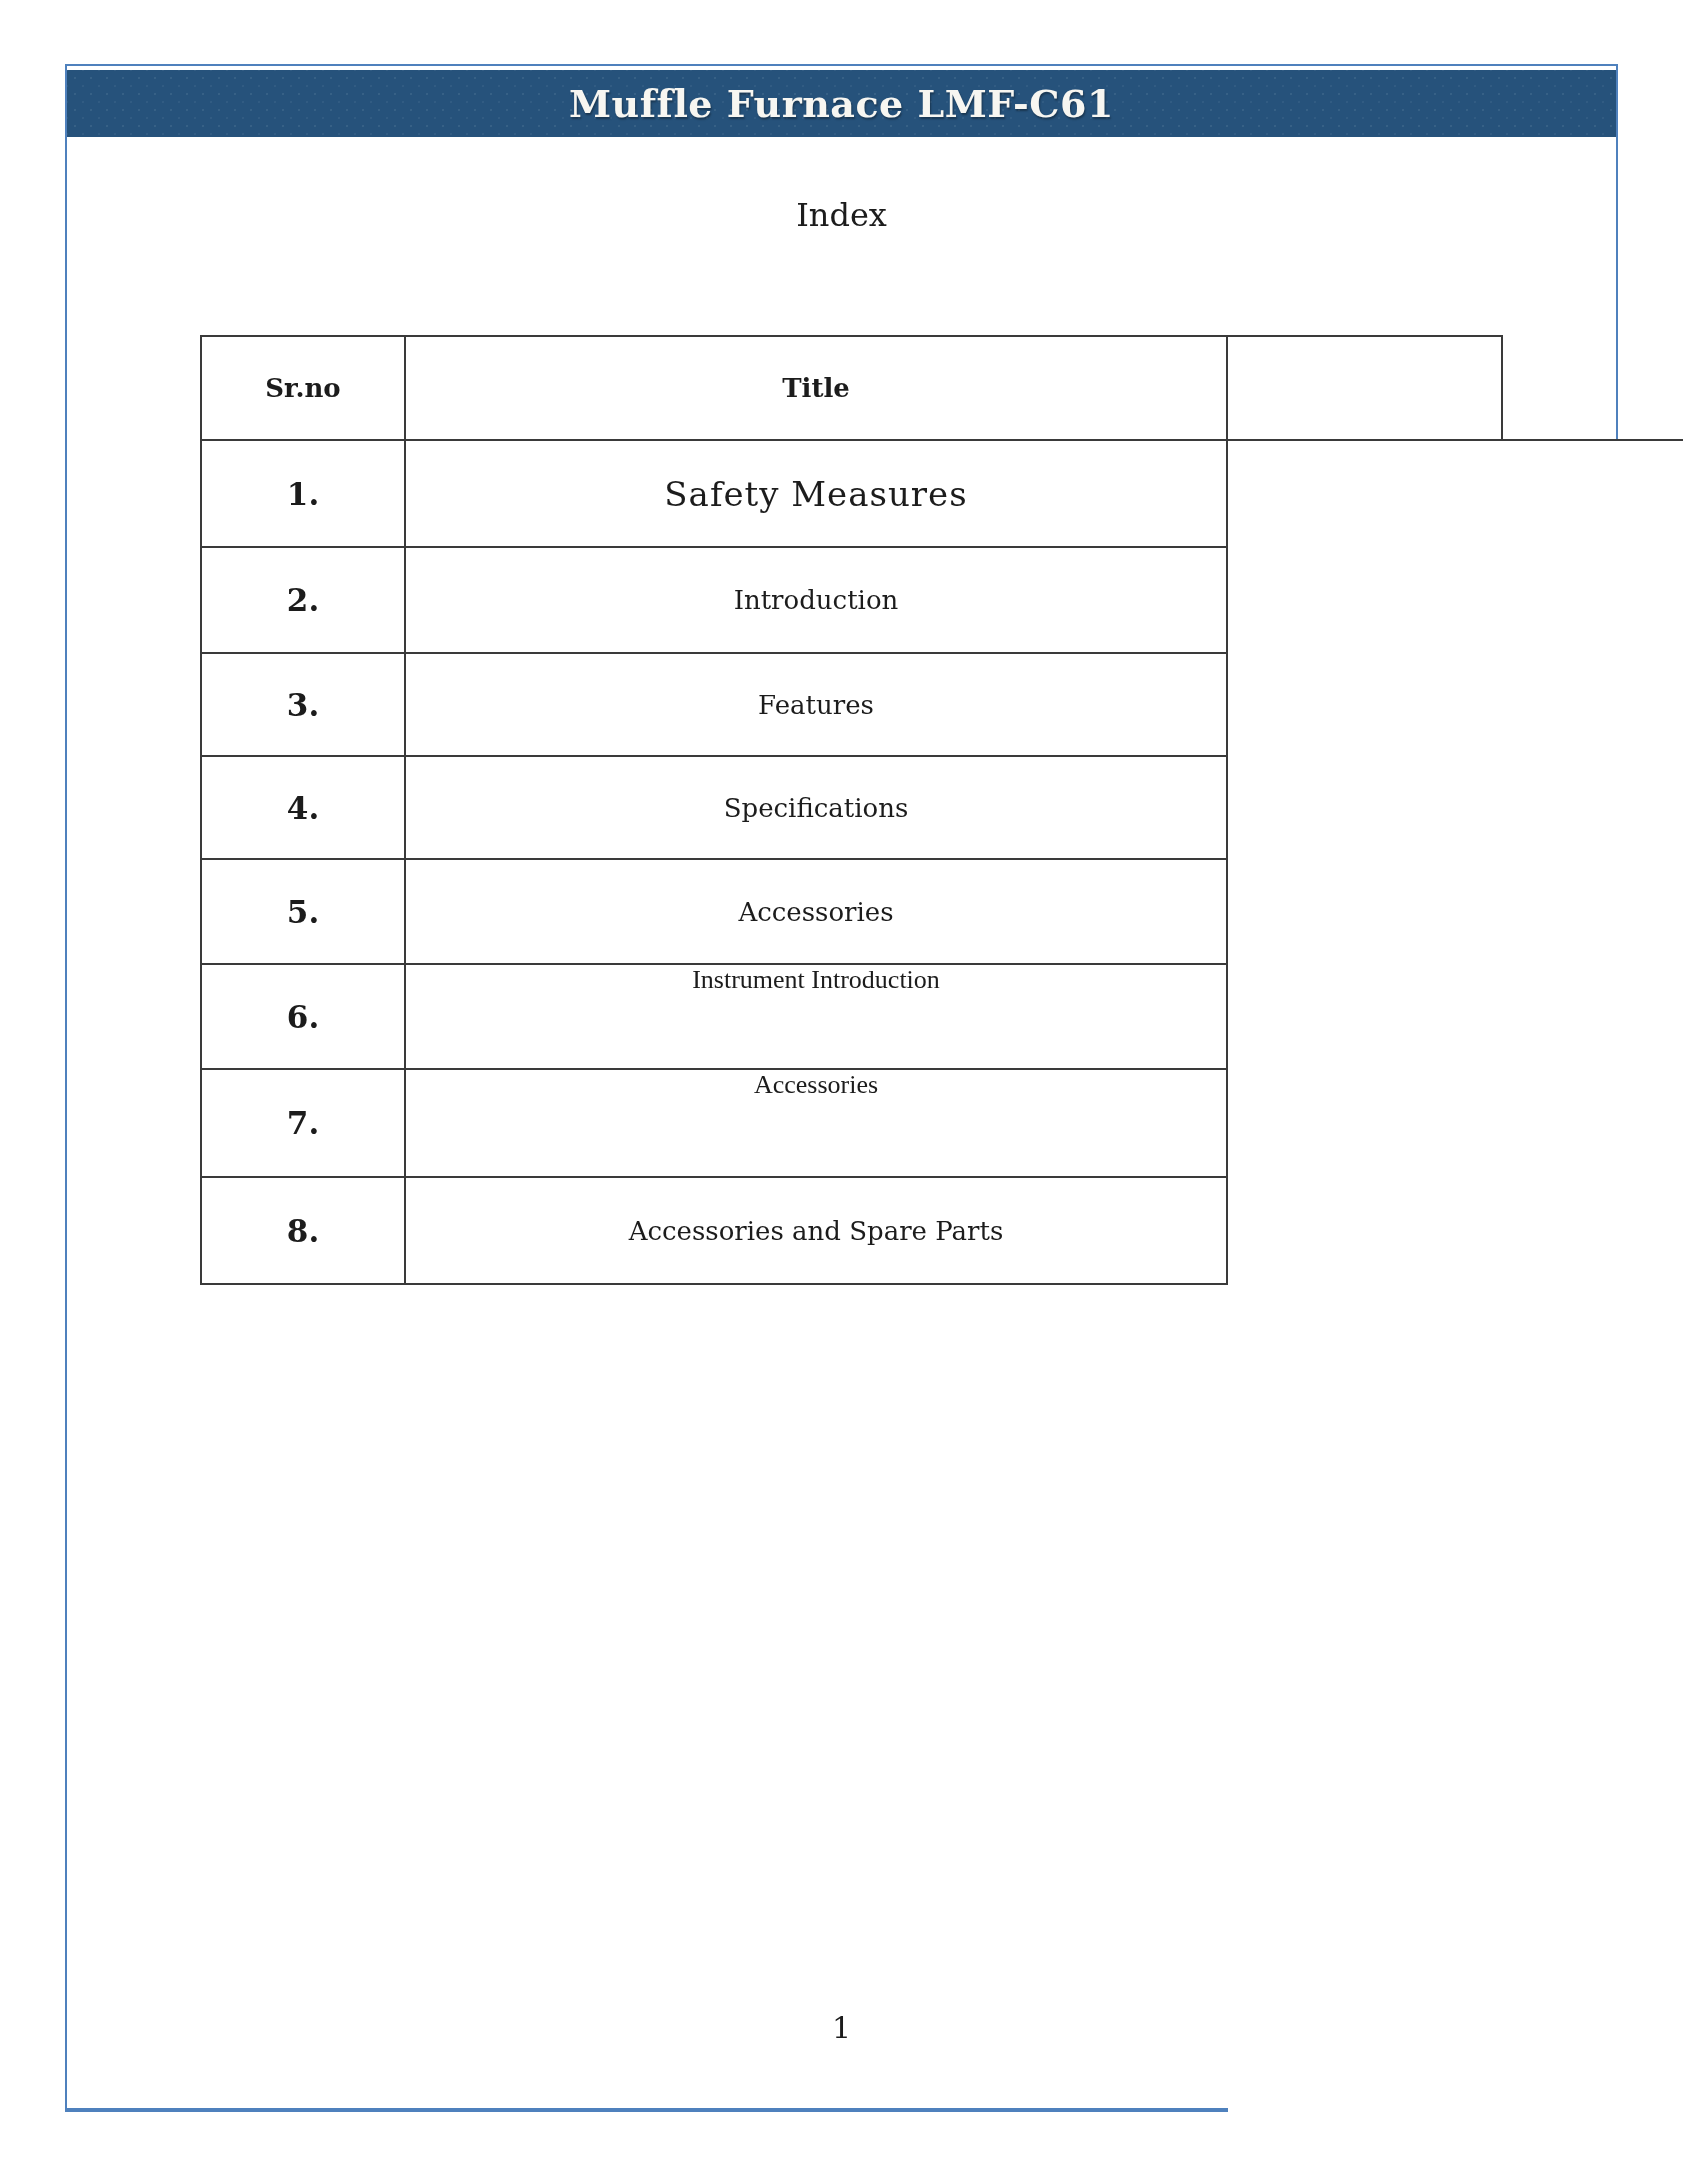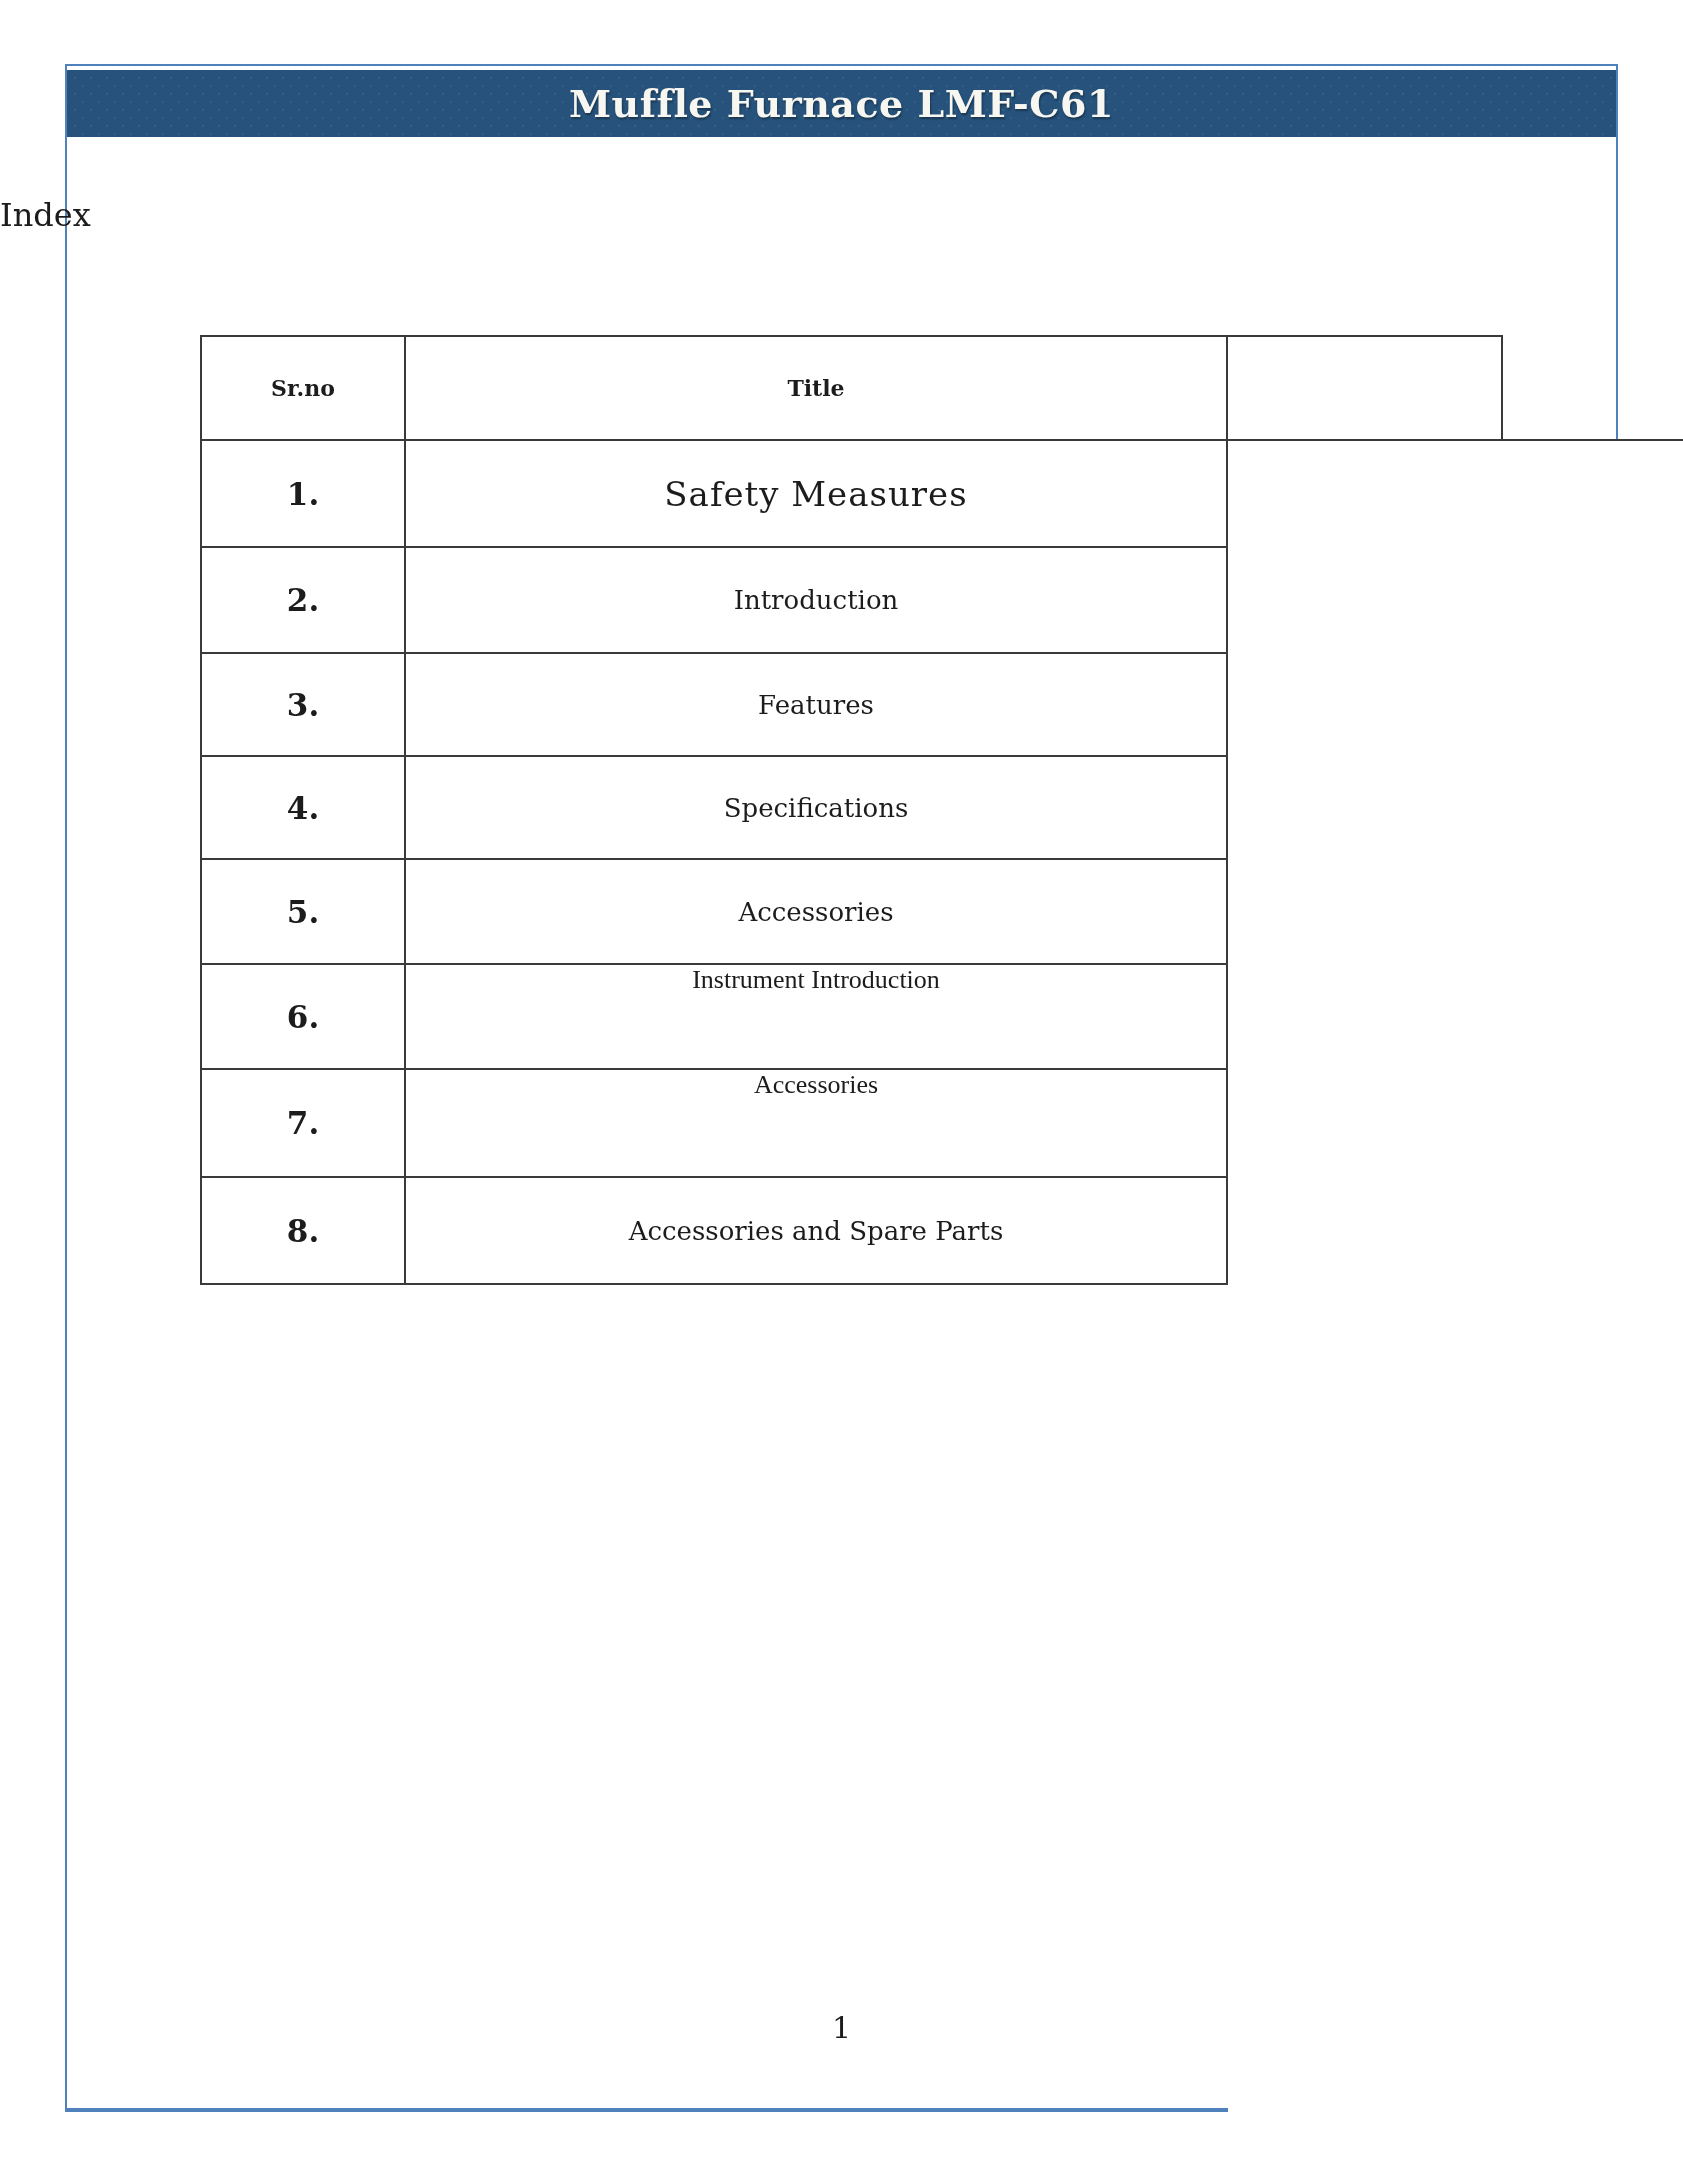--- a/index.html
+++ b/index.html
@@ -51,21 +51,21 @@
     font-weight: bold;
     letter-spacing: 0.5px;
     text-shadow: 1px 2px 2px rgba(0,0,0,0.35);
     white-space: nowrap;
   }
   .index-heading {
     position: absolute;
     left: 0;
     right: 0;
     top: 196px;
-    text-align: left;
+    text-align: center;
     font-size: 32px;
     color: var(--text_color, #1c1c1c);
   }
   
   .toc-table {
     position: absolute;
     left: 200px;
     top: 335px;
     width: 1303px;
     box-sizing: border-box;
@@ -82,21 +82,21 @@
     align-items: center;
     justify-content: center;
     text-align: center;
     font-size: 26px;
     padding: 4px 10px;
   }
   .cell.last-col { border-right: none; }
   .cell.last-row { border-bottom: none; }
   .cell.head {
     font-weight: bold;
-    font-size: 22px;
+    font-size: 26px;
   }
   .cell.sr {
     font-weight: bold;
     font-size: 31px;
   }
   .cell.page { font-size: 30px; }
   .cell.title-large {
     font-size: 34px;
     letter-spacing: 1px;
   }

